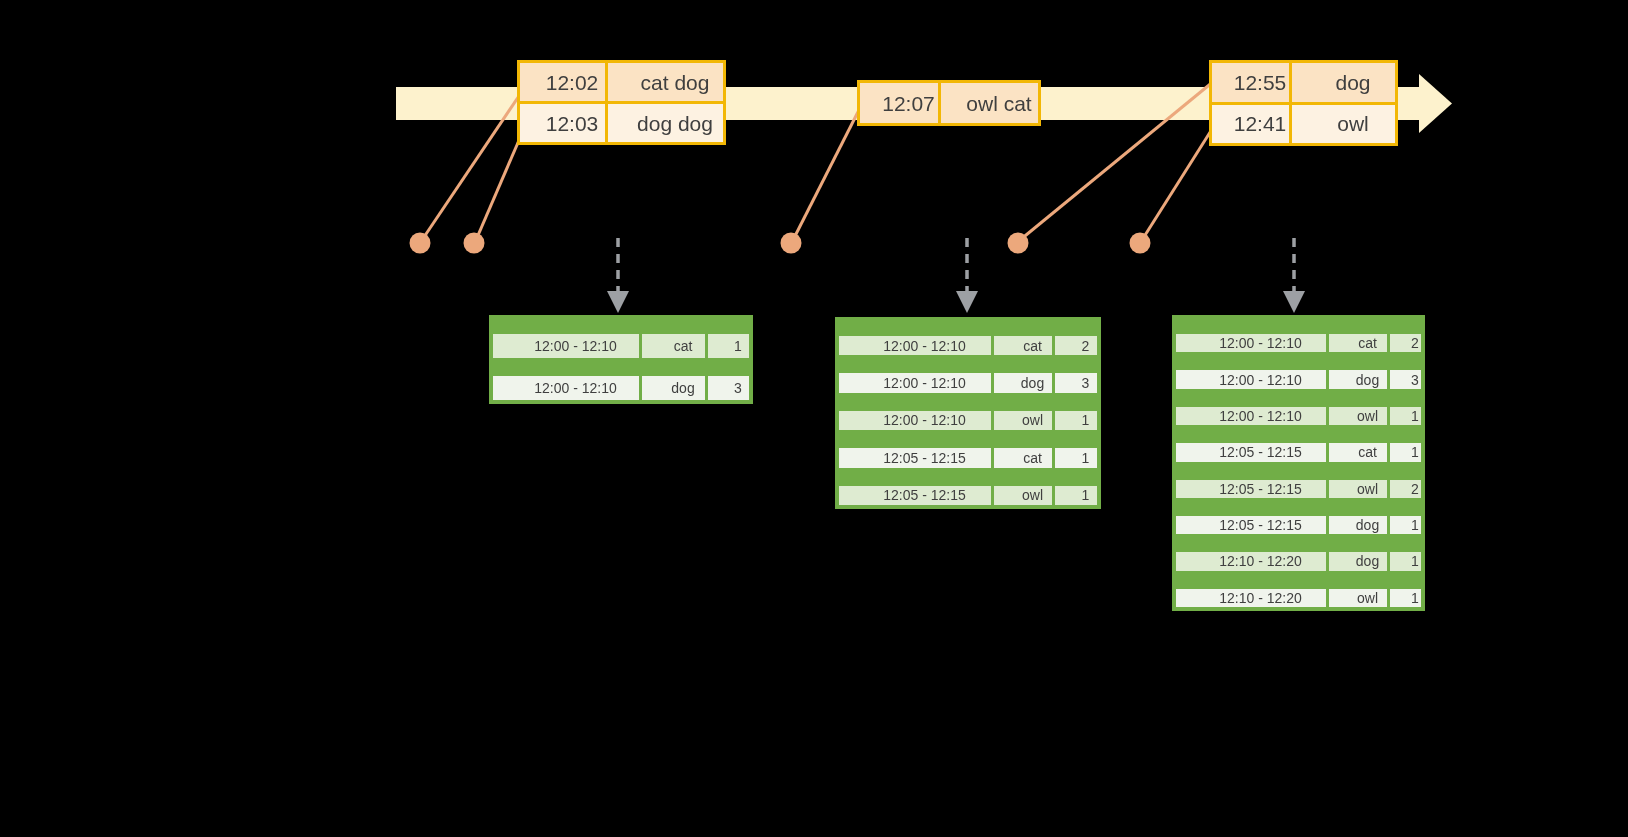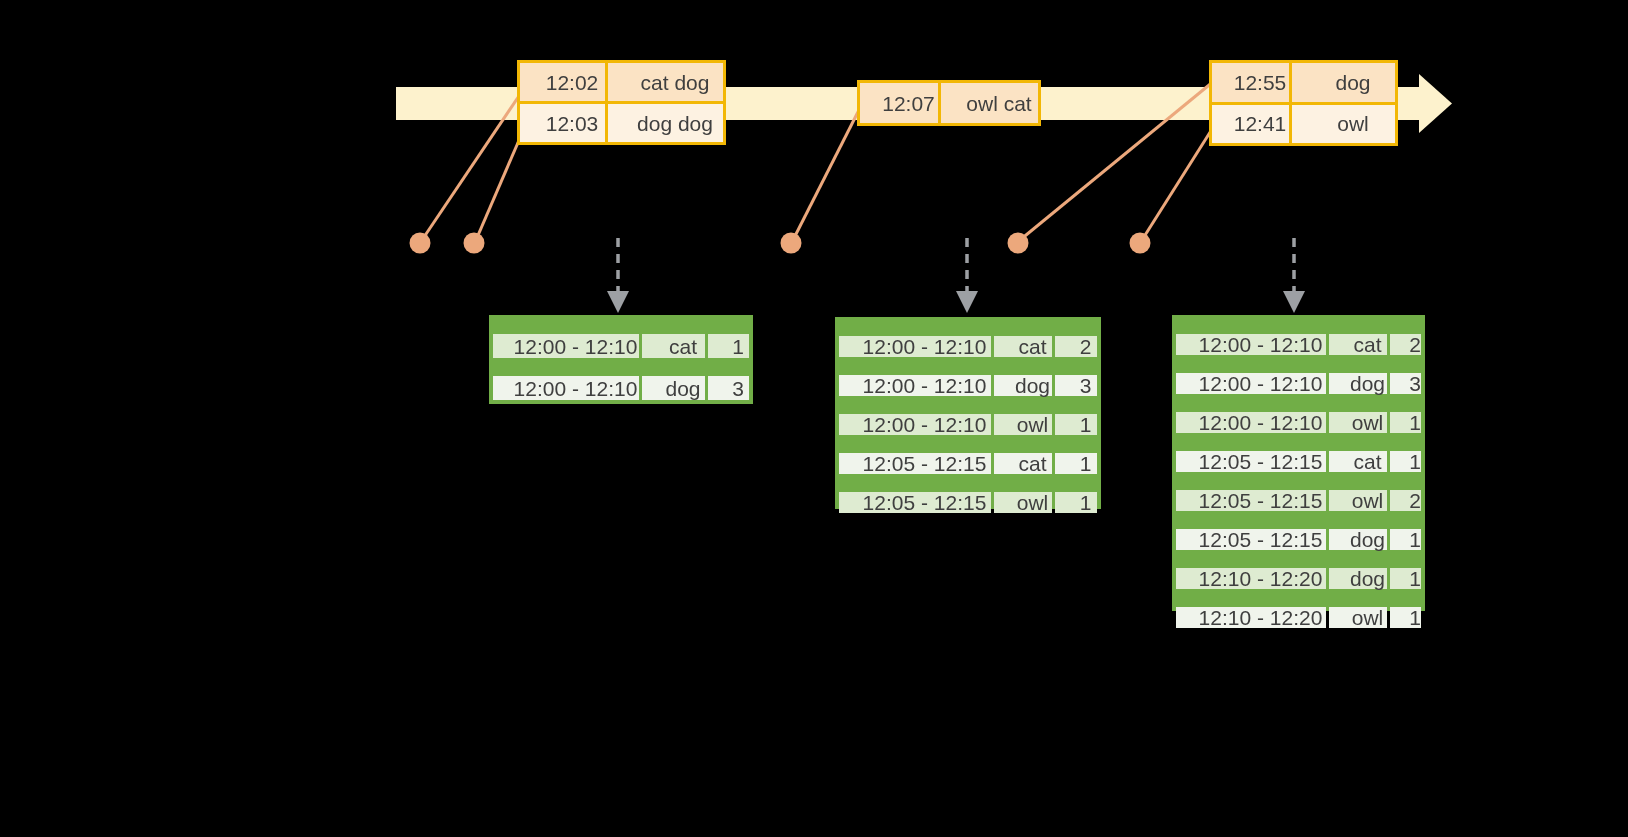--- a/index.html
+++ b/index.html
@@ -7,21 +7,21 @@
          font-family:"Liberation Sans","DejaVu Sans",sans-serif;overflow:hidden;}
   .stage svg{position:absolute;left:0;top:0;z-index:1;}
 
   .tbl{position:absolute;z-index:2;display:grid;box-sizing:border-box;}
   .event-tbl{background:var(--event_border);padding:3px;grid-gap:3px;}
   .result-tbl{background:var(--result_border);padding:4px;grid-gap:3px;}
 
   .cell{display:flex;align-items:center;justify-content:center;
         color:var(--text);line-height:1;white-space:nowrap;padding-left:19px;}
   .event-tbl .cell{font-size:21px;}
-  .result-tbl .cell{font-size:21px;margin-top:15px;}
+  .result-tbl .cell{font-size:14px;margin-top:15px;}
   .t-peach{background:var(--event_row_peach);}
   .t-cream{background:var(--event_row_cream);}
   .g-sage{background:var(--result_row_sage);}
   .g-pale{background:var(--result_row_pale);}
 
   
   #event-table-1{left:517px;top:60px;width:209px;height:85px;grid-template-columns:85px 1fr;}
   #event-table-2{left:857px;top:80px;width:184px;height:46px;grid-template-columns:78px 1fr;}
   #event-table-3{left:1209px;top:60px;width:189px;height:86px;grid-template-columns:77px 1fr;}
   #result-table-1{left:489px;top:315px;width:264px;height:89px;grid-template-columns:146px 63px 1fr;}

